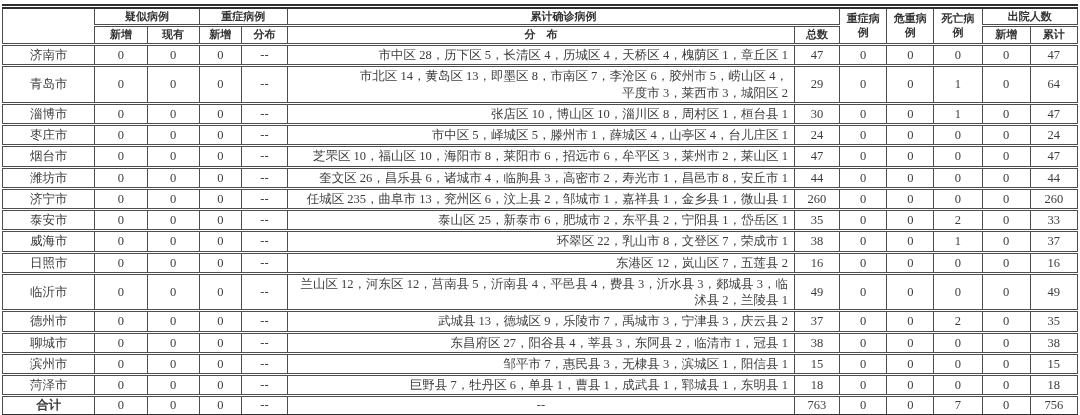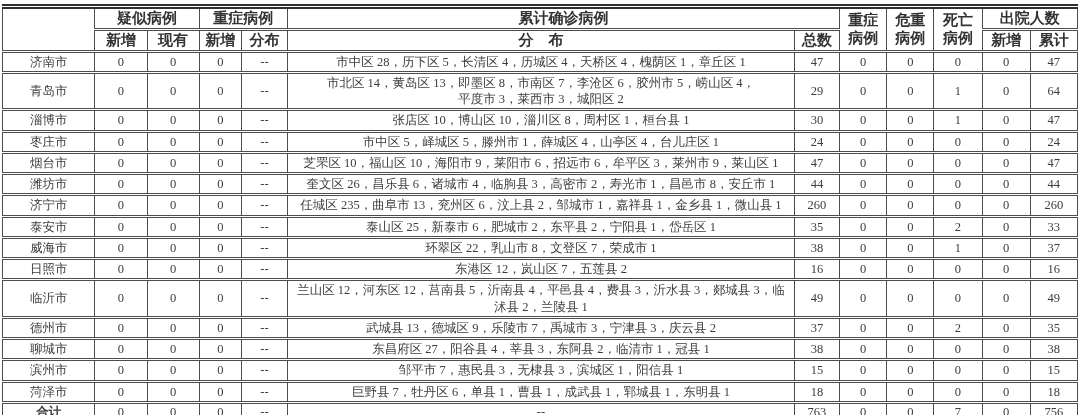--- a/index.html
+++ b/index.html
@@ -27,35 +27,35 @@
     border-left: 1px solid #4d4d4d;
     border-right: 1px solid #4d4d4d;
     border-top: 3px double #4d4d4d;
     border-bottom: 3px double #4d4d4d;
     text-align: center;
     vertical-align: middle;
     overflow: hidden;
     box-sizing: border-box;
   }
   table.stats th {
-    font-size: 15px;
+    font-size: 11px;
     font-weight: bold;
     padding: 0 2px;
     height: 19px;
     line-height: 1.25;
     color: #333333;
   }
   table.stats td {
     font-size: 12.5px;
     padding: 0 4px;
     height: 16px;
     line-height: 1.3;
   }
   table.stats td.dist {
-    text-align: center;
+    text-align: right;
     white-space: pre-line;
     padding: 1px 6px;
   }
   tr.total-row td:first-child { font-weight: bold; }
 </style>
 </head>
 <body>
 
 <div class="wrap">
   <table class="stats">
@@ -152,21 +152,21 @@
           <td>0</td>
           <td>0</td>
           <td>24</td>
         </tr>
         <tr>
           <td>烟台市</td>
           <td>0</td>
           <td>0</td>
           <td>0</td>
           <td>--</td>
-          <td class="dist">芝罘区 10，福山区 10，海阳市 9，莱阳市 6，招远市 6，牟平区 3，莱州市 9，莱山区 1</td>
+          <td class="dist">芝罘区 10，福山区 10，海阳市 8，莱阳市 6，招远市 6，牟平区 3，莱州市 2，莱山区 1</td>
           <td>47</td>
           <td>0</td>
           <td>0</td>
           <td>0</td>
           <td>0</td>
           <td>47</td>
         </tr>
         <tr>
           <td>潍坊市</td>
           <td>0</td>

